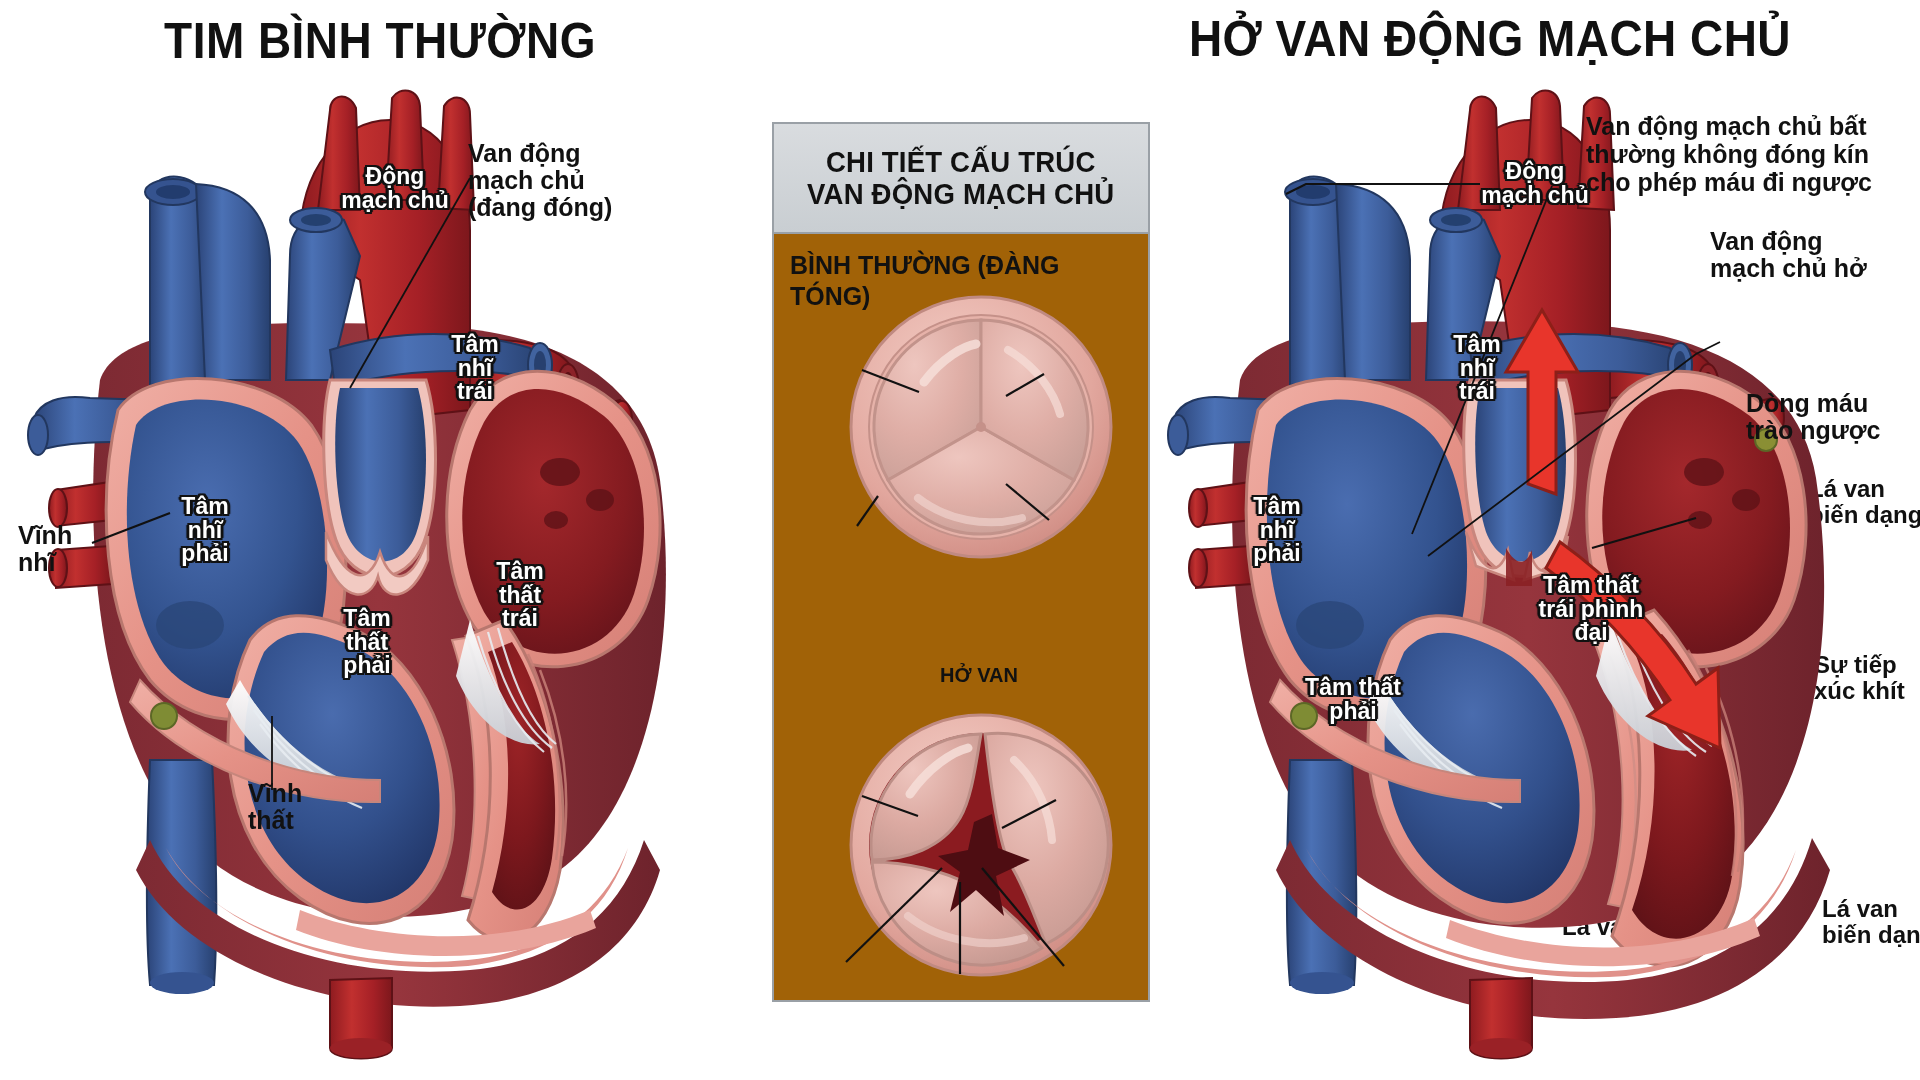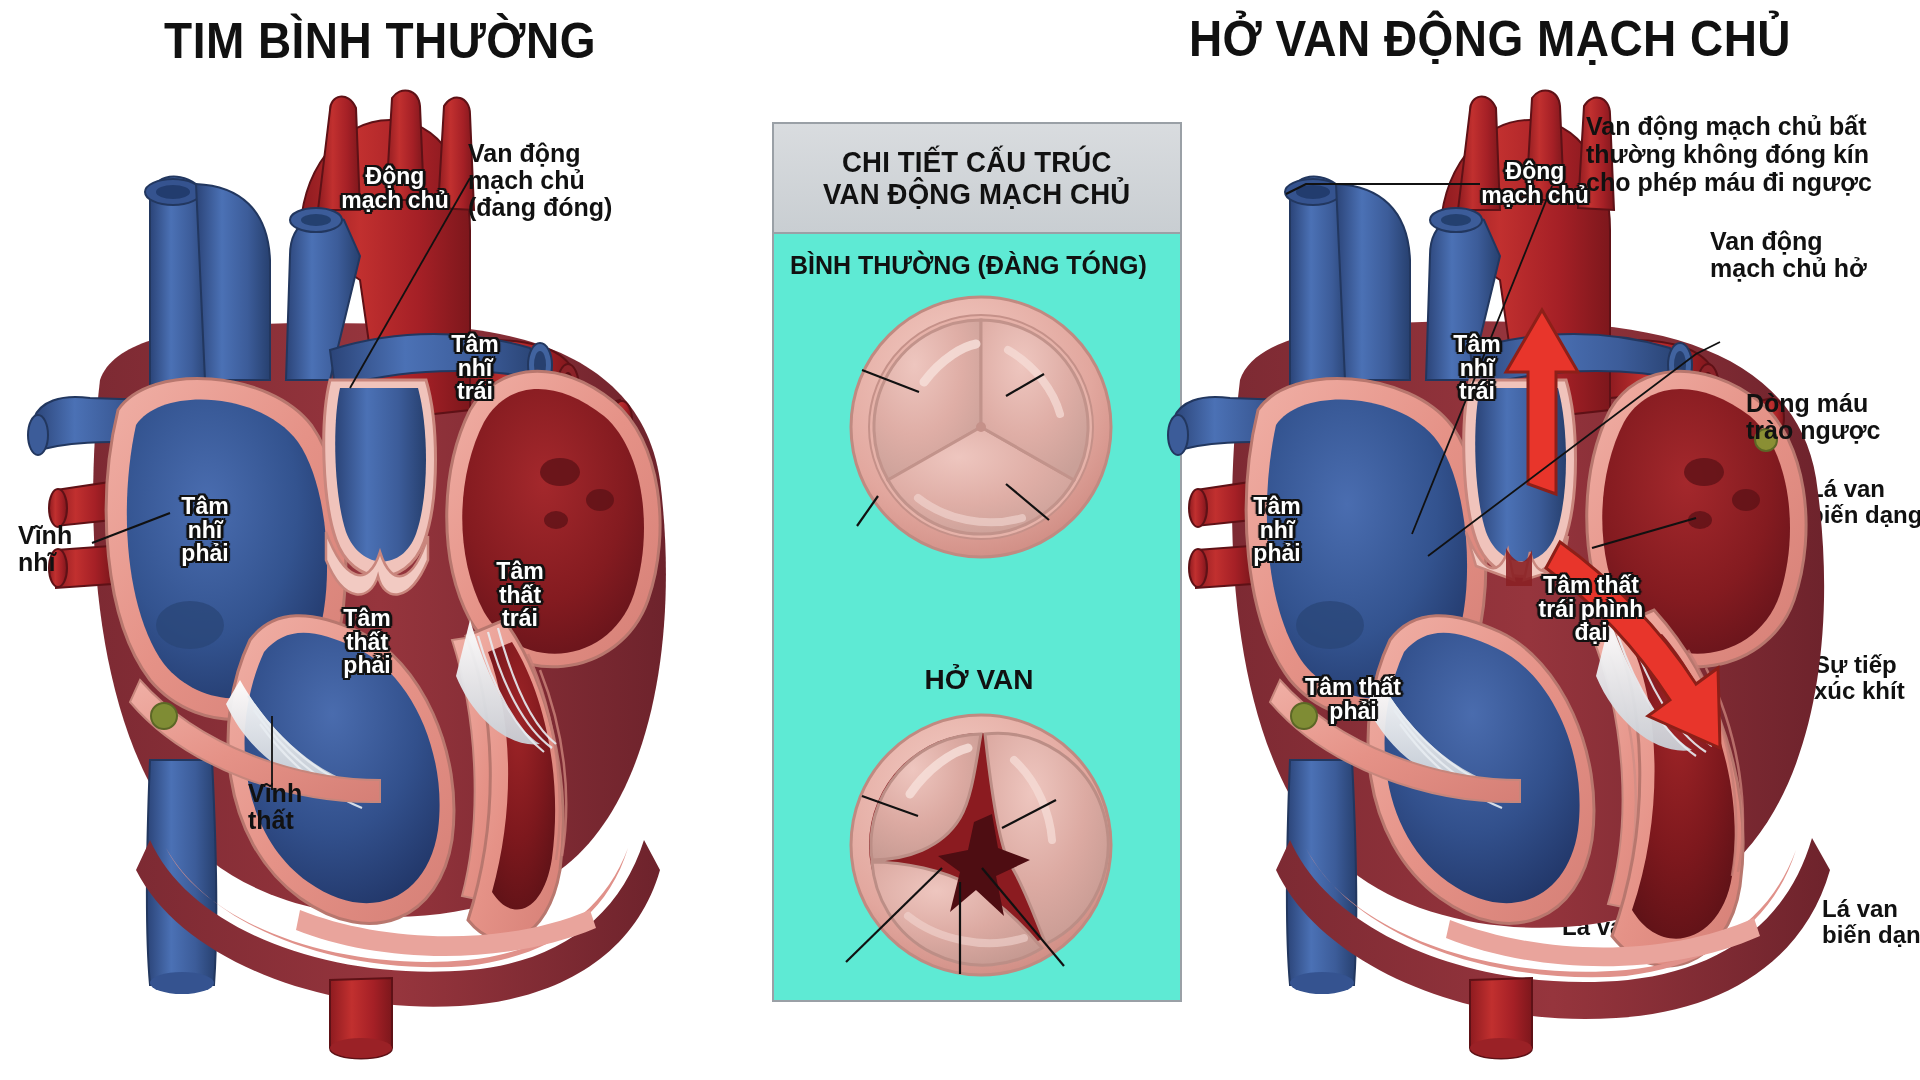--- a/index.html
+++ b/index.html
@@ -22,32 +22,32 @@
   .lbl.small{font-size:24px;}
   
   .lbl.onart{color:#fff;font-weight:bold;font-size:23px;line-height:1.03;
        text-shadow:
          -2px -2px 0 #111, 2px -2px 0 #111, -2px 2px 0 #111, 2px 2px 0 #111,
          -2px 0 0 #111, 2px 0 0 #111, 0 -2px 0 #111, 0 2px 0 #111,
          -3px 0 1px #111, 3px 0 1px #111;
        text-align:center;}
 
   
-  #detail-panel{position:absolute;left:772px;top:122px;width:410px;height:880px;
-     background:#5eead4;border:2px solid #9aa0a6;box-sizing:border-box;}
+  #detail-panel{position:absolute;left:772px;top:122px;width:378px;height:880px;
+     background:#a16207;border:2px solid #9aa0a6;box-sizing:border-box;}
   #detail-header{height:108px;background:linear-gradient(#d9dcdf,#c9ced2);
      border-bottom:2px solid #9aa0a6;display:flex;align-items:center;
      justify-content:center;}
   #detail-header-text{font-size:29px;font-weight:bold;color:#111;text-align:center;
      line-height:1.12;letter-spacing:.2px;white-space:pre-line;
      transform:scaleX(.95);}
   .panel-sub{position:absolute;font-weight:bold;color:#111;}
   #normal-sub{left:16px;top:126px;font-size:26px;transform:scaleX(.96);
       transform-origin:left center;}
-  #regurg-sub{left:0;top:540px;width:410px;text-align:center;font-size:28px;}
+  #regurg-sub{left:0;top:540px;width:410px;text-align:center;font-size:20px;}
 
   svg{display:block;}
   .leader{stroke:#111;stroke-width:2.2;fill:none;}
   .leader-thin{stroke:#111;stroke-width:1.8;fill:none;}
 </style>
 </head>
 <body>
 
 <div class="stage">
 

